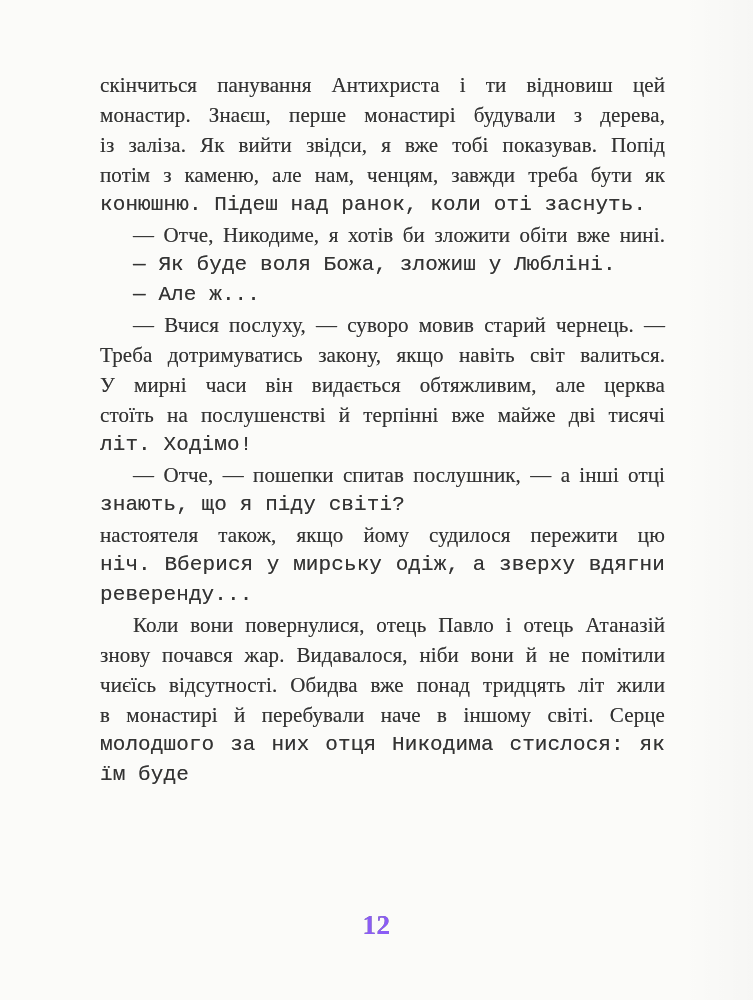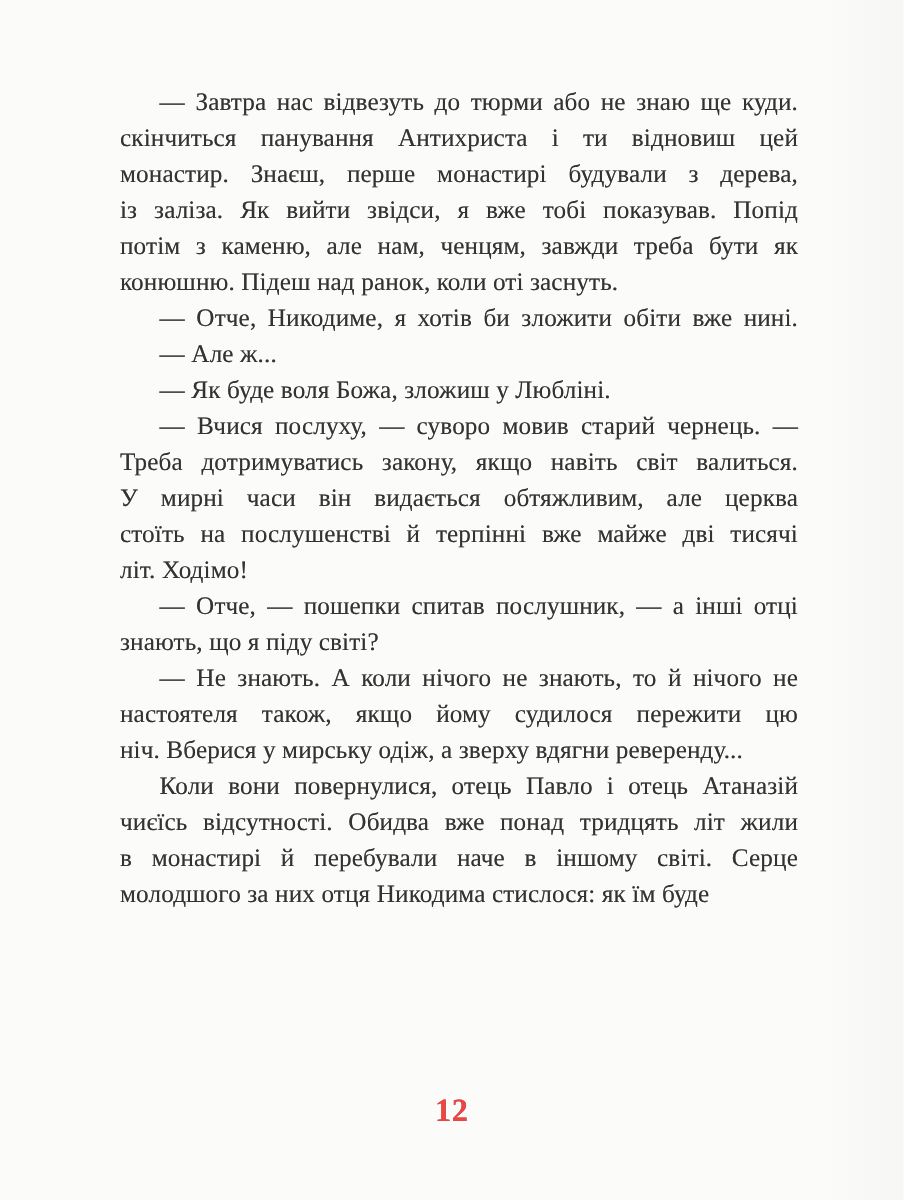--- a/index.html
+++ b/index.html
@@ -29,83 +29,82 @@
     font-size: 21px;
     line-height: 30px;
     letter-spacing: 0.1px;
     text-shadow: 0 0 0.5px rgba(40,40,40,0.55);
   }
   .para { margin: 0; padding: 0; }
   .line {
     text-align: justify;
     text-align-last: justify;
   }
-  .line.lastline { text-align-last: left; }
+  .line.lastline { text-align-last: left; font-family: Liberation Mono, monospace; }
   .line.first { text-indent: 33px; }
   .page-number {
     position: absolute;
     top: 910px;
     left: 0;
     width: 100%;
     text-align: center;
     font-size: 27px;
     font-weight: bold;
-    color: #ef4444;
+    color: #8b5cf6;
     letter-spacing: 0.5px;
     text-shadow: 0 0 0.5px rgba(20,20,20,0.6);
   }
 </style>
 </head>
 <body>
 
 <div class="page">
   <main class="text-block">
 
     <div class="para">
-      <div class="line first">— Завтра нас відвезуть до тюрми або не знаю ще куди.</div>
       <div class="line">скінчиться панування Антихриста і ти відновиш цей</div>
       <div class="line">монастир. Знаєш, перше монастирі будували з дерева,</div>
       <div class="line">із заліза. Як вийти звідси, я вже тобі показував. Попід</div>
       <div class="line">потім з каменю, але нам, ченцям, завжди треба бути як</div>
       <div class="line lastline">конюшню. Підеш над ранок, коли оті заснуть.</div>
     </div>
 
     <div class="para">
       <div class="line first">— Отче, Никодиме, я хотів би зложити обіти вже нині.</div>
     </div>
 
     <div class="para">
-      <div class="line first lastline">— Але ж...</div>
+      <div class="line first lastline">— Як буде воля Божа, зложиш у Любліні.</div>
     </div>
 
     <div class="para">
-      <div class="line first lastline">— Як буде воля Божа, зложиш у Любліні.</div>
+      <div class="line first lastline">— Але ж...</div>
     </div>
 
     <div class="para">
       <div class="line first">— Вчися послуху, — суворо мовив старий чернець. —</div>
       <div class="line">Треба дотримуватись закону, якщо навіть світ валиться.</div>
       <div class="line">У мирні часи він видається обтяжливим, але церква</div>
       <div class="line">стоїть на послушенстві й терпінні вже майже дві тисячі</div>
       <div class="line lastline">літ. Ходімо!</div>
     </div>
 
     <div class="para">
       <div class="line first">— Отче, — пошепки спитав послушник, — а інші отці</div>
       <div class="line lastline">знають, що я піду світі?</div>
     </div>
 
     <div class="para">
-      <div class="line first">— Не знають. А коли нічого не знають, то й нічого не</div>
       <div class="line">настоятеля також, якщо йому судилося пережити цю</div>
       <div class="line lastline">ніч. Вберися у мирську одіж, а зверху вдягни реверенду...</div>
     </div>
 
     <div class="para">
       <div class="line first">Коли вони повернулися, отець Павло і отець Атаназій</div>
+      <div class="line">знову почався жар. Видавалося, ніби вони й не помітили</div>
       <div class="line">чиєїсь відсутності. Обидва вже понад тридцять літ жили</div>
       <div class="line">в монастирі й перебували наче в іншому світі. Серце</div>
       <div class="line lastline">молодшого за них отця Никодима стислося: як їм буде</div>
     </div>
 
   </main>
 
   <div class="page-number">12</div>
 </div>
 

